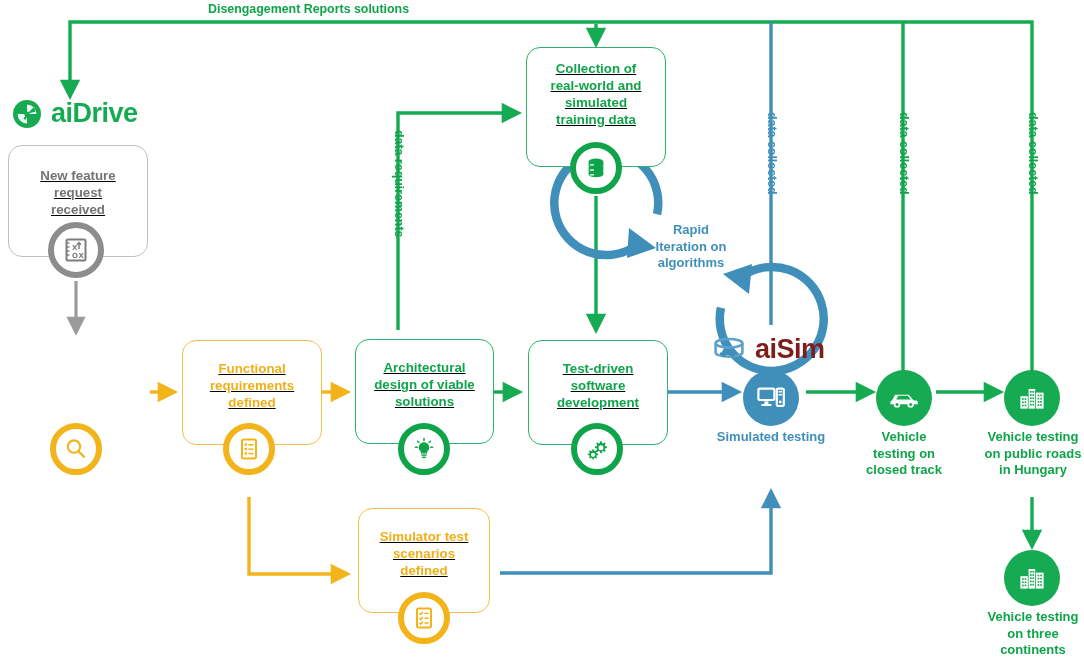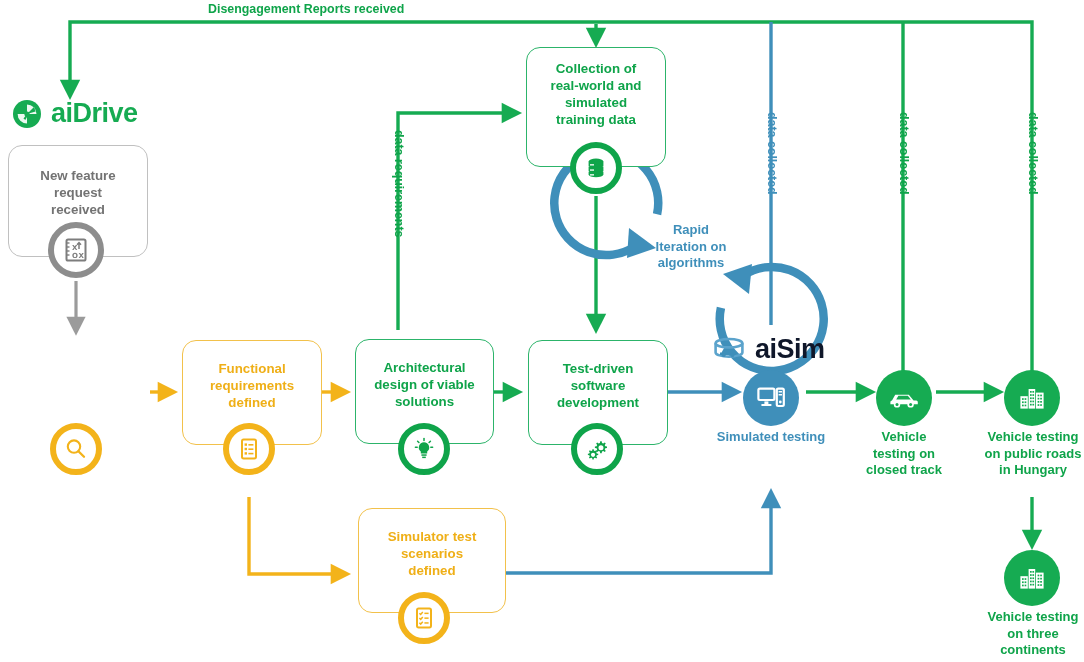--- a/index.html
+++ b/index.html
@@ -23,20 +23,21 @@
   
   .box{
     position:absolute;
     box-sizing:border-box;
     border-radius:14px;
     border:1.6px solid #bdbdbd;
     background:#ffffff;
     display:flex;
     align-items:flex-start;
     justify-content:center;
+    text-decoration:underline;
   }
   .box .box-label{
     text-align:center;
     font-weight:bold;
     line-height:1.27;
     font-size:13.3px;
     padding:0 6px;
   }
   .box.gray{ border-color:#c0c0c0; }
   .box.gray .box-label{ color:#737373; margin-top:22px;}
@@ -92,21 +93,21 @@
     display:flex;
     align-items:center;
     gap:9px;
   }
   .brand-name{
     font-size:27px;
     font-weight:bold;
     letter-spacing:-0.5px;
   }
   .brand.aidrive .brand-name{ color:#16ab52; }
-  .brand.aisim  .brand-name{ color:#0f172a; }
+  .brand.aisim  .brand-name{ color:#7f1d1d; }
 </style>
 </head>
 <body>
 
 <div id="canvas">
 
   <svg id="svg-layer" viewBox="0 0 1084 662">
     <defs>
       <marker id="ah-green" markerWidth="10" markerHeight="10" refX="5.2" refY="3.6" orient="auto" markerUnits="strokeWidth">
         <path d="M0.4,0.6 L6.4,3.6 L0.4,6.6 Z" fill="#16ab52"></path>
@@ -290,21 +291,21 @@
       <path d="M4.6 10.6 v4.2 a7.4 2.8 0 0 0 14.8 0 v-4.2 z" fill="#0fa44a"></path>
       <path d="M4.6 15.8 v2.6 a7.4 2.8 0 0 0 14.8 0 v-2.6 z" fill="#0fa44a"></path>
       <rect x="6" y="8.2" width="4" height="1.3" fill="#ffffff"></rect>
       <rect x="6" y="13.4" width="4" height="1.3" fill="#ffffff"></rect>
       <rect x="6" y="18.2" width="4" height="1.3" fill="#ffffff"></rect>
     </svg>
   </div>
 
   <div class="caption blue" style="left:645px; top:222px; width:92px;">Rapid<br>Iteration on<br>algorithms</div>
 
-  <div class="box amber" style="left:358px; top:508px; width:148px; height:105px;">
+  <div class="box amber" style="left:358px; top:508px; width:132px; height:105px;">
     <div class="box-label" style="margin-top:20px;">Simulator test<br>scenarios<br>defined</div>
   </div>
   <div class="badge ring-amber" style="left:398px; top:592px; width:52px; height:52px;">
     <svg width="24" height="24" viewBox="0 0 24 24">
       <rect x="5" y="2.6" width="14" height="18.8" rx="1.6" fill="none" stroke="#f3b31a" stroke-width="2"></rect>
       <path d="M7.4 7.2 l1.3 1.3 2.1 -2.4" stroke="#f3b31a" stroke-width="1.5" fill="none"></path>
       <path d="M7.4 12 l1.3 1.3 2.1 -2.4" stroke="#f3b31a" stroke-width="1.5" fill="none"></path>
       <path d="M7.4 16.8 l1.3 1.3 2.1 -2.4" stroke="#f3b31a" stroke-width="1.5" fill="none"></path>
       <rect x="12.4" y="6.6" width="4.2" height="1.5" fill="#f3b31a"></rect>
       <rect x="12.4" y="11.4" width="4.2" height="1.5" fill="#f3b31a"></rect>
@@ -412,21 +413,21 @@
         <rect x="23.2" y="13.8" width="1.7" height="1.7"></rect>
         <rect x="20.6" y="17" width="1.7" height="1.7"></rect>
         <rect x="23.2" y="17" width="1.7" height="1.7"></rect>
         <rect x="20.6" y="20.2" width="1.7" height="1.7"></rect>
         <rect x="23.2" y="20.2" width="1.7" height="1.7"></rect>
       </g>
     </svg>
   </div>
   <div class="caption green" style="left:962px; top:609px; width:142px;">Vehicle testing<br>on three<br>continents</div>
 
-  <div class="edge-label green" style="left:208px; top:2px;">Disengagement Reports received</div>
+  <div class="edge-label green" style="left:208px; top:2px;">Disengagement Reports solutions</div>
 
   <div class="edge-label green vert" style="left:406px; top:130px;">data requirements</div>
 
   <div class="edge-label blue vert" style="left:779px; top:112px;">data collected</div>
 
   <div class="edge-label green vert" style="left:911px; top:112px;">data collected</div>
 
   <div class="edge-label green vert" style="left:1040px; top:112px;">data collected</div>
 
 </div>

